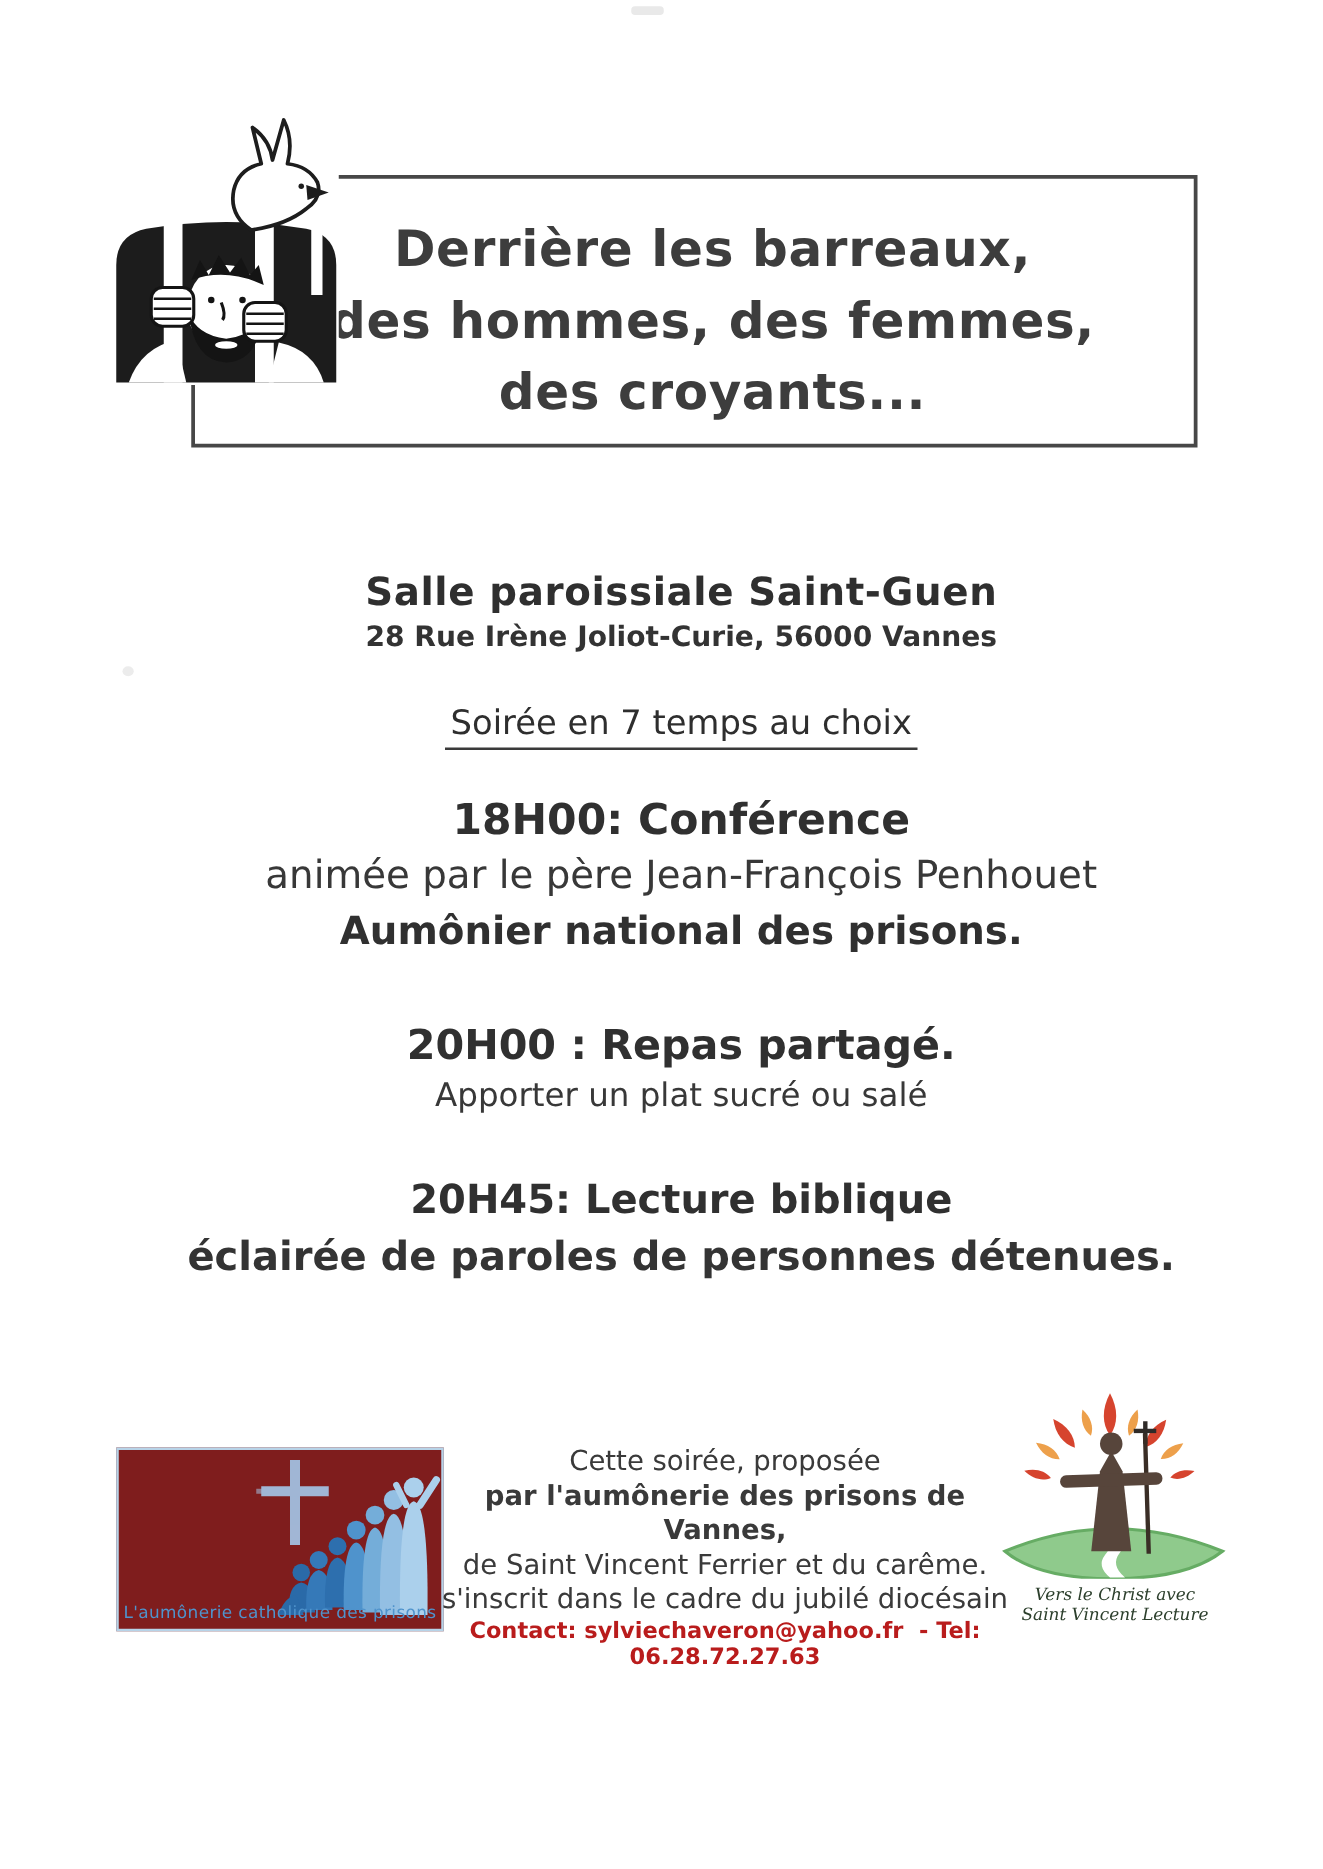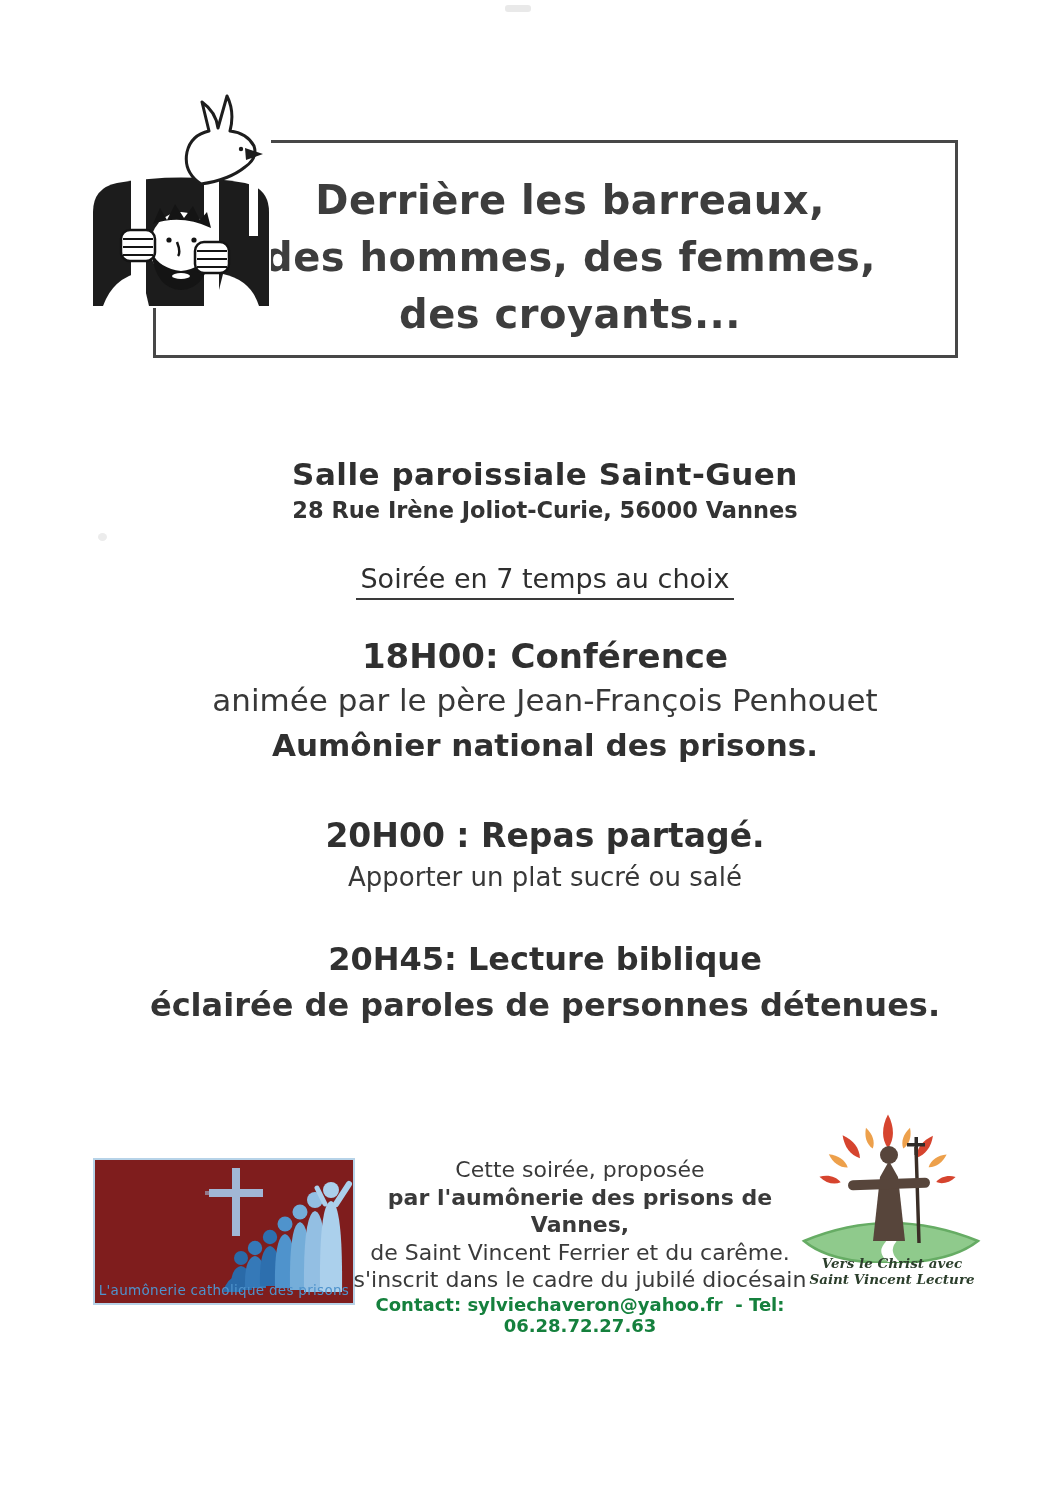--- a/index.html
+++ b/index.html
@@ -47,25 +47,25 @@
   
   .left-logo { position:absolute; left:93px; top:1158px; width:262px; height:147px;
                border:2px solid #b7d3e8; background:#7f1d1d; }
   .left-logo-caption { position:absolute; left:0; bottom:5px; width:100%; text-align:center;
                        font-size:13.5px; color:#4f93cc; letter-spacing:0.3px; }
 
   .footer-text { position:absolute; left:350px; top:1156px; width:460px; text-align:center;
                  font-size:22px; line-height:27.5px; color:#3a3a3a; }
   .footer-text .b { font-weight:700; }
   .contact-line { position:absolute; left:330px; top:1294px; width:500px; text-align:center;
-                  font-size:18px; font-weight:700; color:#15803d; white-space:pre-wrap; }
+                  font-size:18px; font-weight:700; color:#b91c1c; white-space:pre-wrap; }
 
   .right-logo { position:absolute; left:792px; top:1103px; width:200px; height:205px; }
-  .right-logo-caption { position:absolute; left:0; top:152px; width:100%; text-align:center;
-                        font-family:"DejaVu Serif", serif; font-style:italic; font-weight:700;
+  .right-logo-caption { position:absolute; left:0; top:165px; width:100%; text-align:center;
+                        font-family:"DejaVu Serif", serif; font-style:italic; font-weight:400;
                         font-size:13.5px; line-height:16px; color:#2c3f2c; }
 </style>
 </head>
 <body>
 
 <div class="page">
 
   <div class="scan-dash"></div>
   <div class="scan-dot"></div>
 

